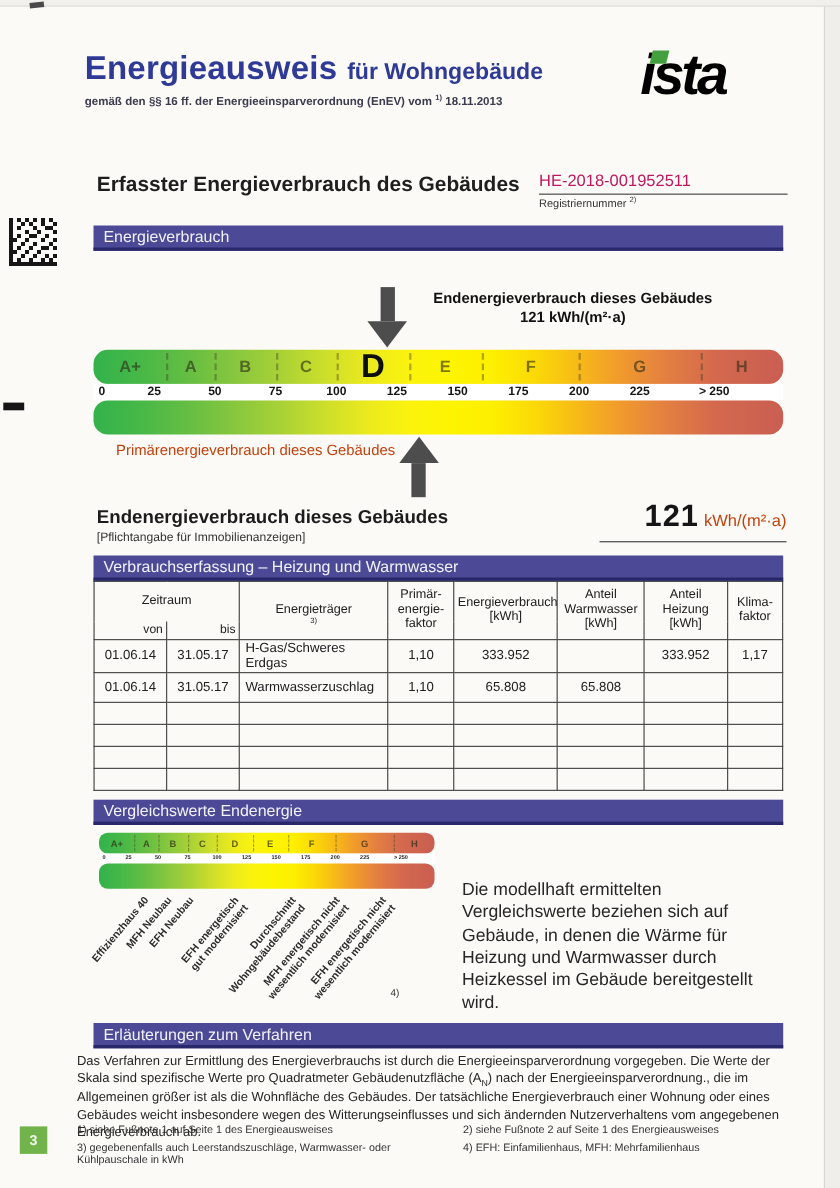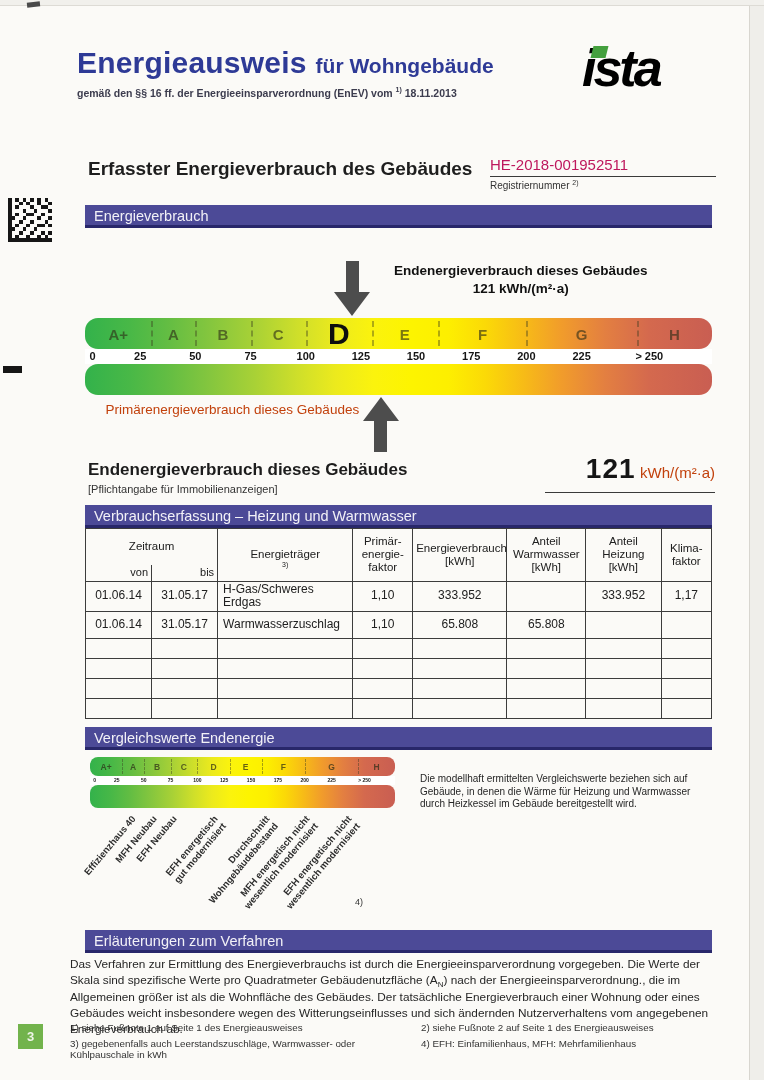--- a/index.html
+++ b/index.html
@@ -71,21 +71,21 @@
   
   .sscale{position:absolute;left:90px;top:757px;width:305px;height:160px;}
   .s-letters{position:absolute;left:0;top:0;width:100%;height:19px;border-radius:8px;}
   .s-ticks{position:absolute;left:0;top:19px;width:100%;height:9px;background:#fff;}
   .s-lower{position:absolute;left:0;top:28px;width:100%;height:23px;border-radius:8px;}
   .sscale .sl{font-size:8.5px;color:rgba(45,45,22,.72);}
   .sscale .sep{border-left:1px dashed rgba(60,60,30,.45);top:2px;bottom:2px;}
   .sscale .num{font-size:5px;top:1px;}
   .rlabel{position:absolute;width:130px;text-align:right;font-size:9.5px;font-weight:bold;color:#2c2c2c;
           line-height:1.12;white-space:pre-line;transform-origin:100% 0;transform:rotate(-50deg);top:57px;}
-  .vtext{position:absolute;left:420px;top:773px;width:296px;font-size:10px;line-height:1.27;color:#262626;}
+  .vtext{position:absolute;left:420px;top:800px;width:296px;font-size:16px;line-height:1.27;color:#262626;}
   .vtext p{margin:0;}
   .fn4-marker{position:absolute;left:355px;top:897px;font-size:9px;color:#333;}
   
   .erl-text{position:absolute;left:70px;top:957px;width:648px;font-size:11.8px;line-height:1.32;color:#262626;}
   sub.an{font-size:8px;vertical-align:sub;}
   
   .fnotes{position:absolute;left:70px;top:1022px;width:650px;display:grid;grid-template-columns:54% 46%;
           row-gap:5px;font-size:9.8px;color:#333;}
 </style>
 </head>

